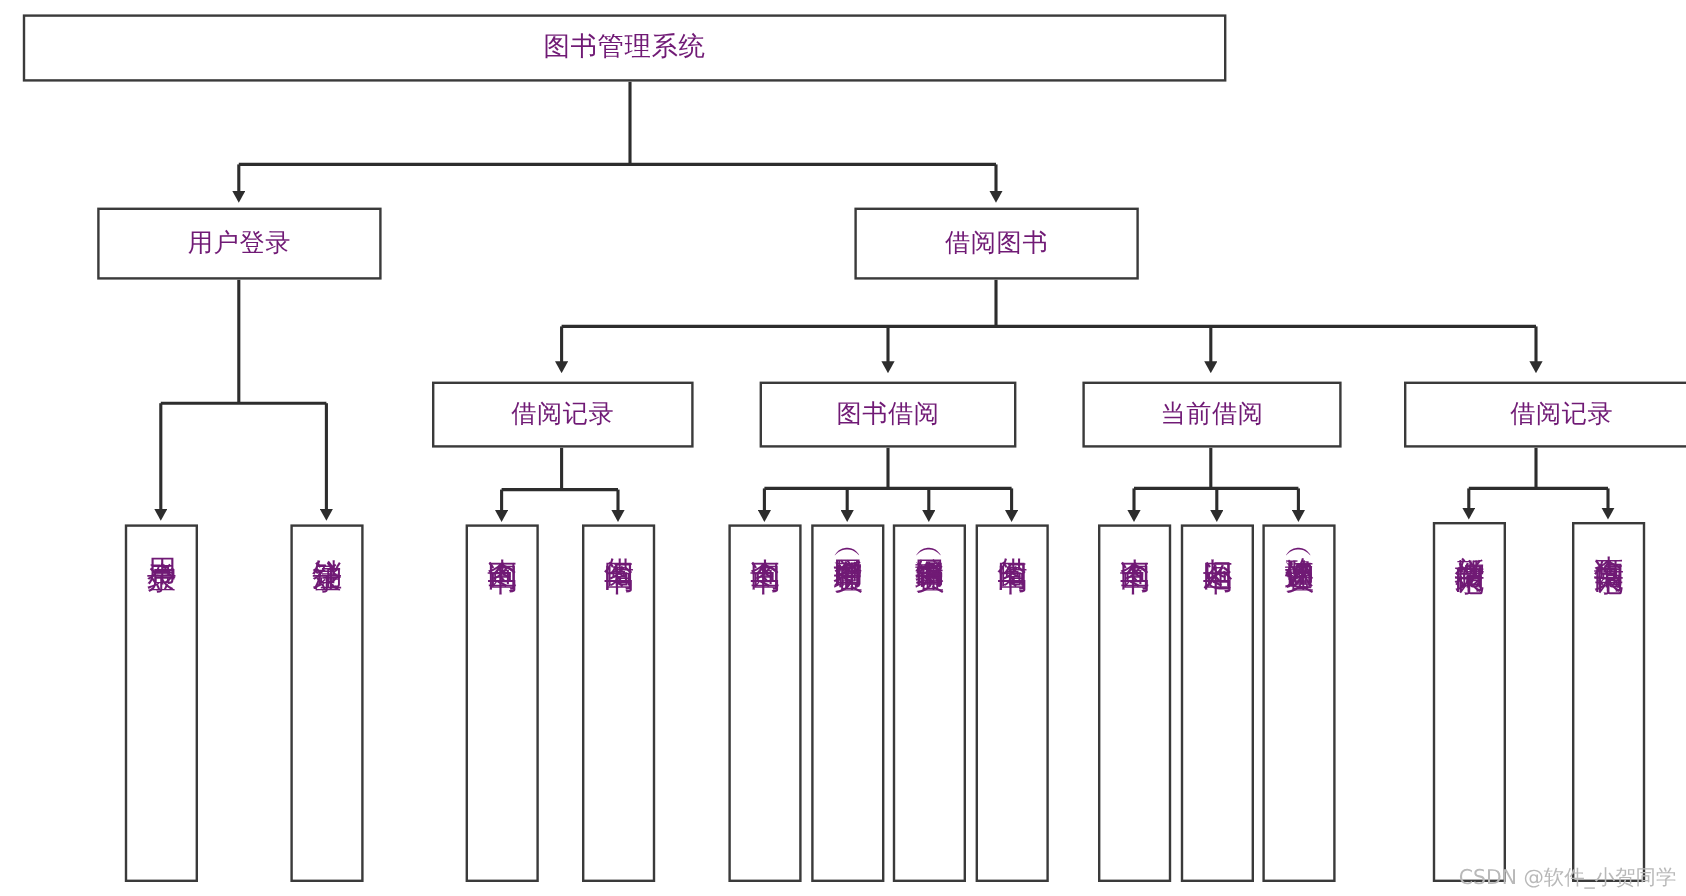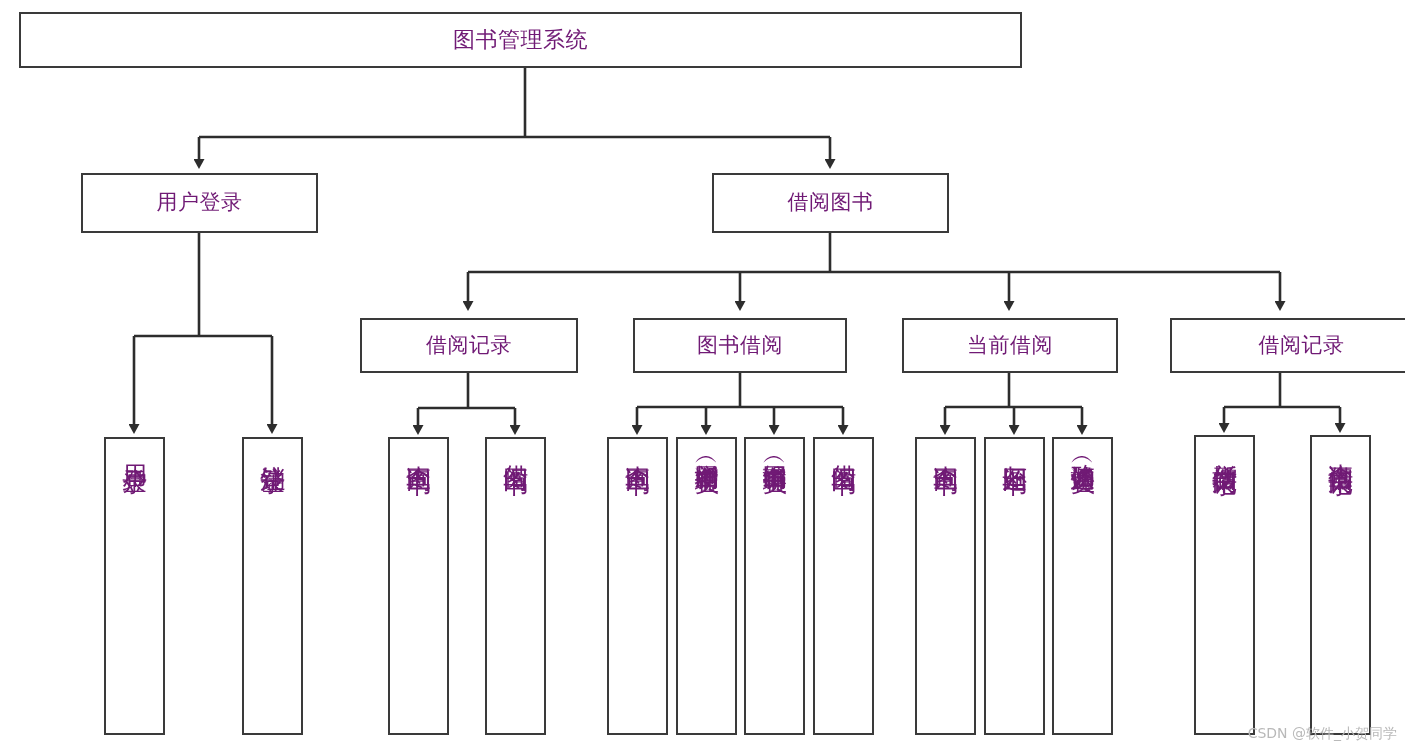--- a/index.html
+++ b/index.html
@@ -63,21 +63,21 @@
     white-space: nowrap;
   }
   .node.vert.tall-text .node-label {
     font-size: 24px;
     letter-spacing: 1px;
   }
   .watermark {
     position: absolute;
     right: 8px;
     bottom: 4px;
-    font-size: 14px;
+    font-size: 17px;
     color: #b9b9b9;
     z-index: 5;
     white-space: nowrap;
     font-family: "DejaVu Sans", "Liberation Sans", sans-serif;
   }
 </style>
 </head>
 <body>
 
 <div id="canvas">

